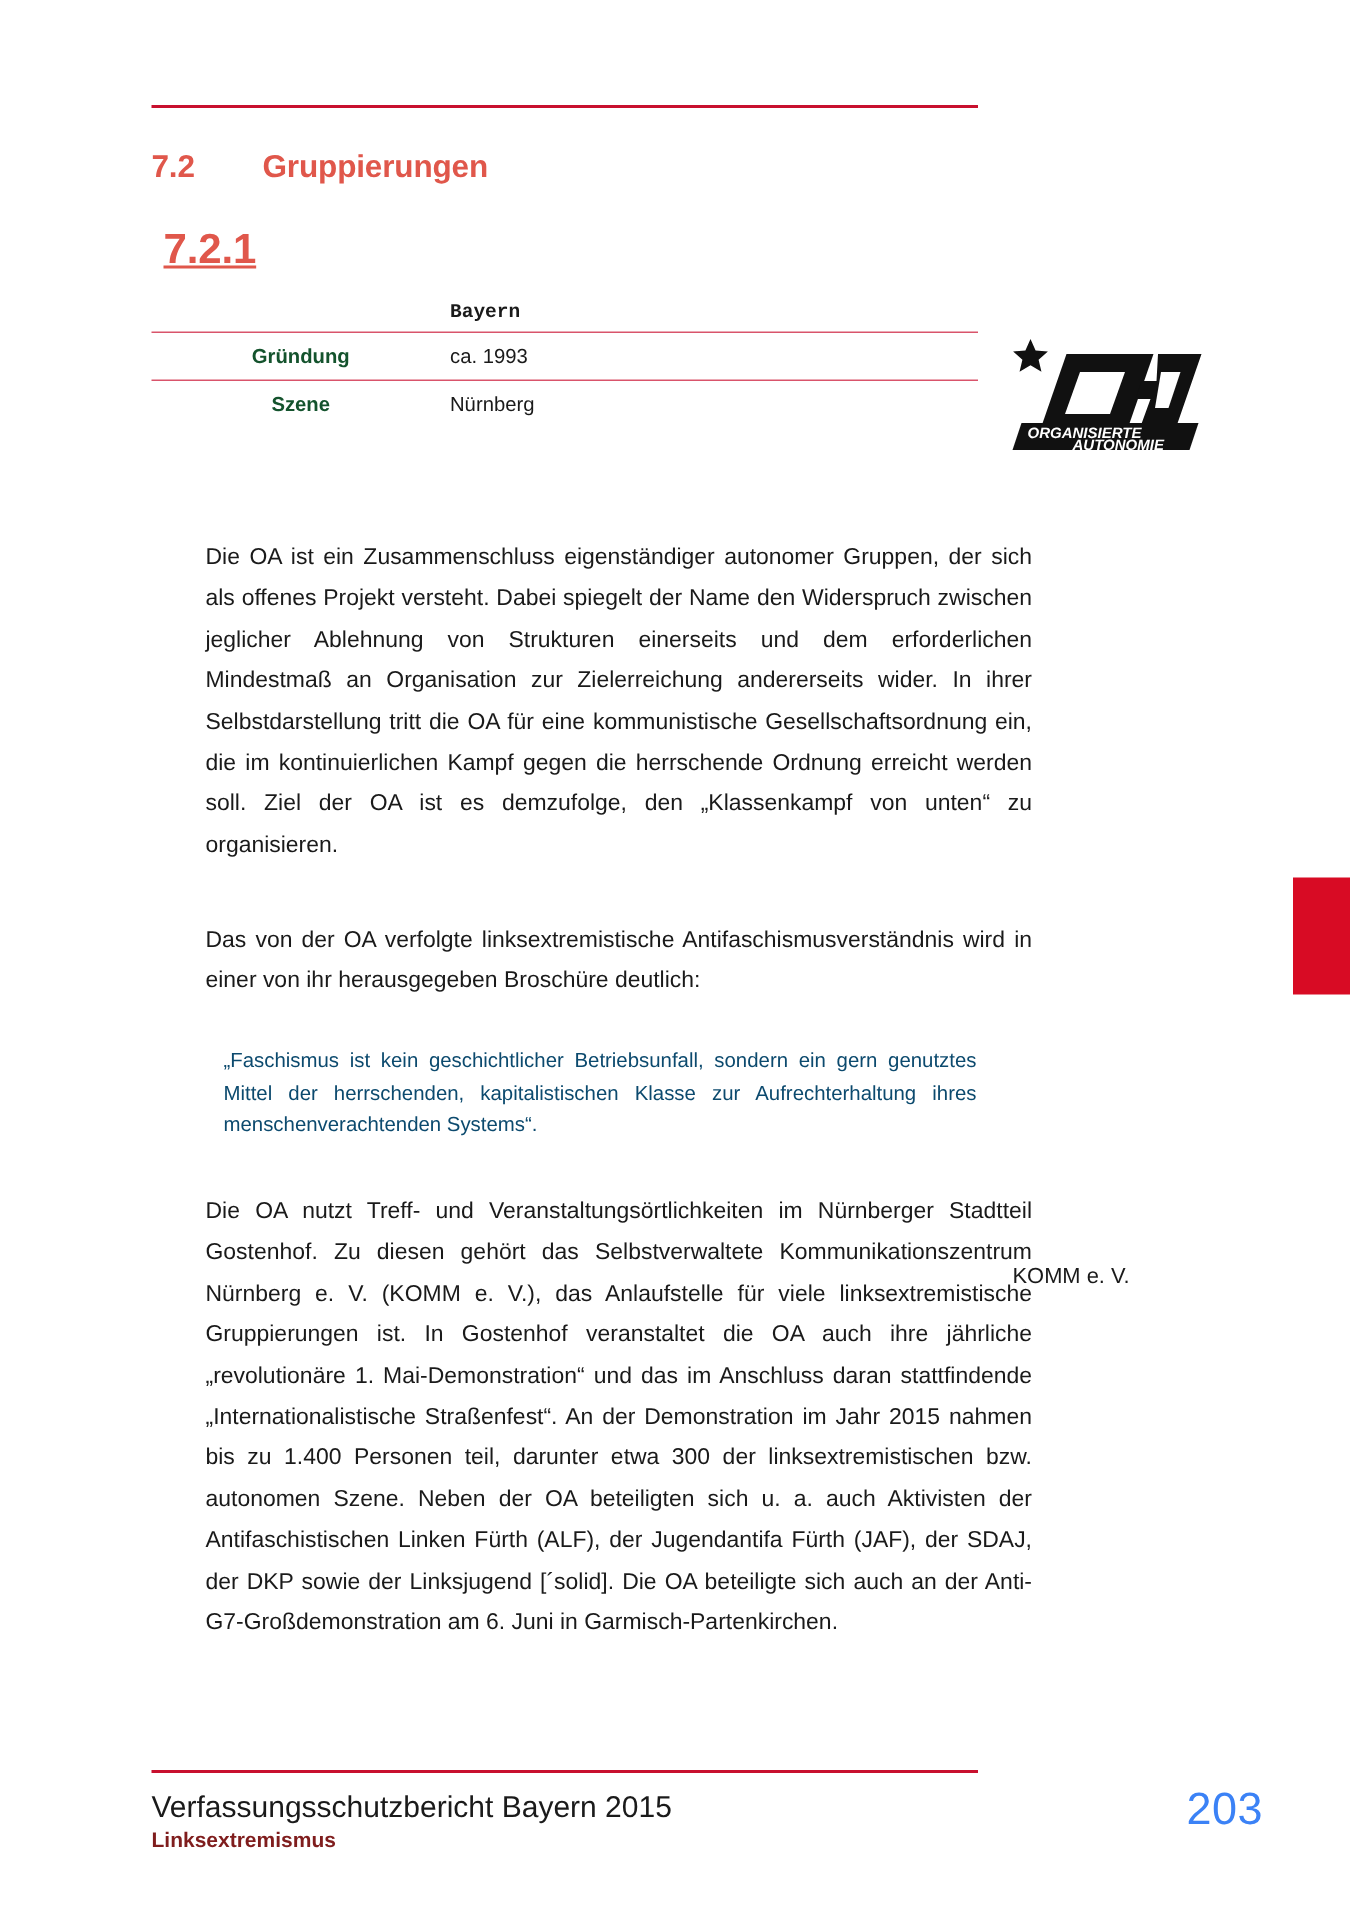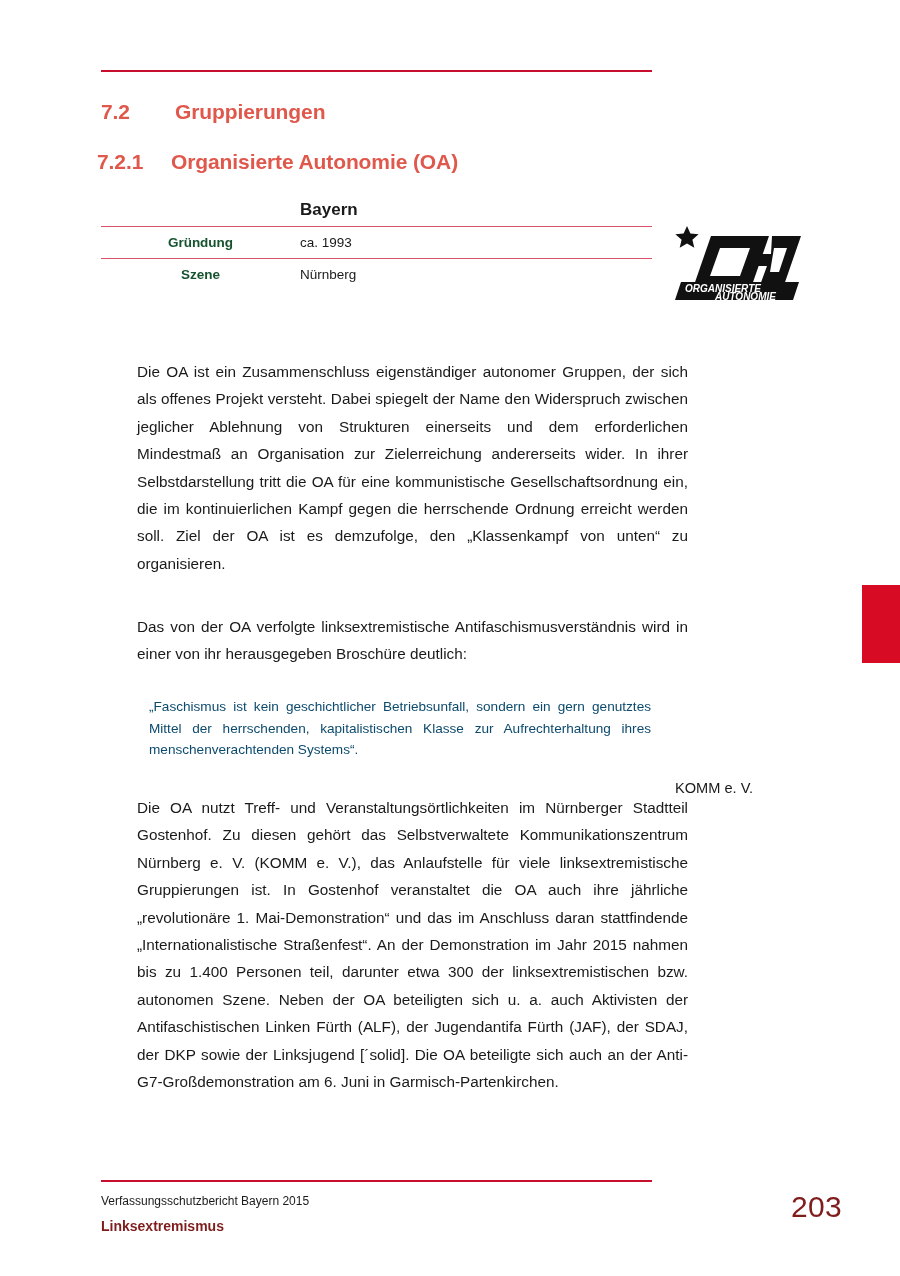--- a/index.html
+++ b/index.html
@@ -48,22 +48,23 @@
   }
   .h-7-2 {
     top: 100px;
     left: 101px;
     font-size: 21px;
   }
   .h-7-2 .num { width: 74px; }
 
   .h-7-2-1 {
     top: 150px;
-    left: 97px;
-    font-size: 21px;
+    left: 109px;
+    font-size: 28px;
+    text-decoration: underline;
   }
   .h-7-2-1 .num { width: 74px; }
 
   
   .info-table {
     position: absolute;
     left: 101px;
     top: 200px;
     width: 551px;
     border-collapse: collapse;
@@ -80,21 +81,22 @@
     font-weight: bold;
     color: #14532d;
     text-align: center;
   }
   .info-table .c-value {
     color: #1a1a1a;
   }
   .info-table tr.head-row th {
     padding: 0 0 6px 0;
     font-weight: bold;
-    font-size: 17px;
+    font-size: 13px;
+    font-family: Liberation Mono, monospace;
   }
   .info-table tr.data-row td {
     border-top: 1.4px solid #D9546B;
     padding: 6px 0 6px 0;
     line-height: 1.42;
   }
   .info-table tr.last-row td {
     border-bottom: 1.4px solid #D9546B;
   }
 
@@ -139,72 +141,71 @@
   }
 
   
   .margin-note {
     position: absolute;
     left: 675px;
     font-size: 14.6px;
     line-height: 22px;
     color: #1a1a1a;
   }
-  #note-komm { top: 777px; }
+  #note-komm { top: 840px; }
 
   
   .edge-tab {
     position: absolute;
     right: 0;
     top: 585px;
     width: 38px;
     height: 78px;
     background: #D80B24;
   }
 
   
   .footer-line1 {
     position: absolute;
     left: 101px;
     top: 1194px;
-    font-size: 12px;
+    font-size: 20px;
     color: #1a1a1a;
   }
   .footer-line2 {
     position: absolute;
     left: 101px;
     top: 1218px;
     font-size: 14px;
     font-weight: bold;
     color: #7f1d1d;
   }
   .page-number {
     position: absolute;
     left: 791px;
     top: 1190px;
     font-size: 30px;
-    color: #7f1d1d;
+    color: #3b82f6;
     letter-spacing: 0.3px;
   }
 </style>
 </head>
 <body>
 
 <div class="page">
 
   <div class="top-rule"></div>
 
   <div class="heading h-7-2">
     <span class="num">7.2</span>
     <span>Gruppierungen</span>
   </div>
 
   <div class="heading h-7-2-1">
     <span class="num">7.2.1</span>
-    <span>Organisierte Autonomie (OA)</span>
   </div>
 
   <table class="info-table">
     <tbody>
       <tr class="head-row">
         <th class="c-label"></th>
         <th class="c-value">Bayern</th>
       </tr>
       <tr class="data-row">
         <td class="c-label">Gründung</td>

